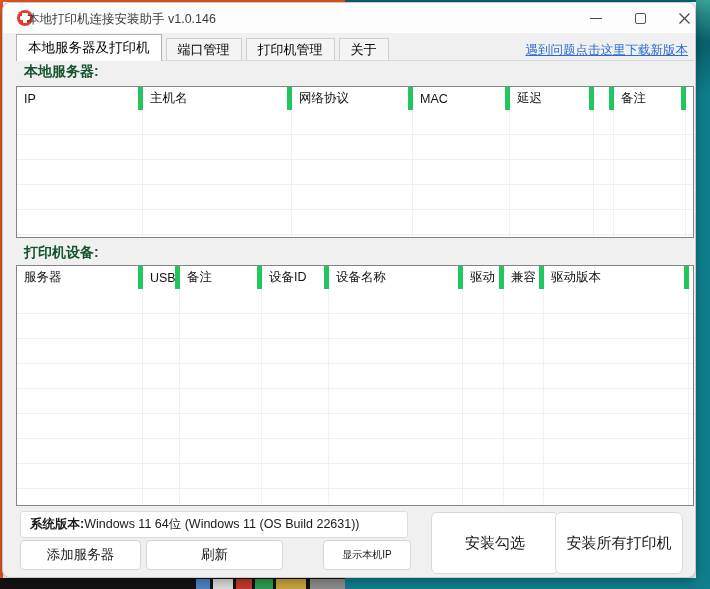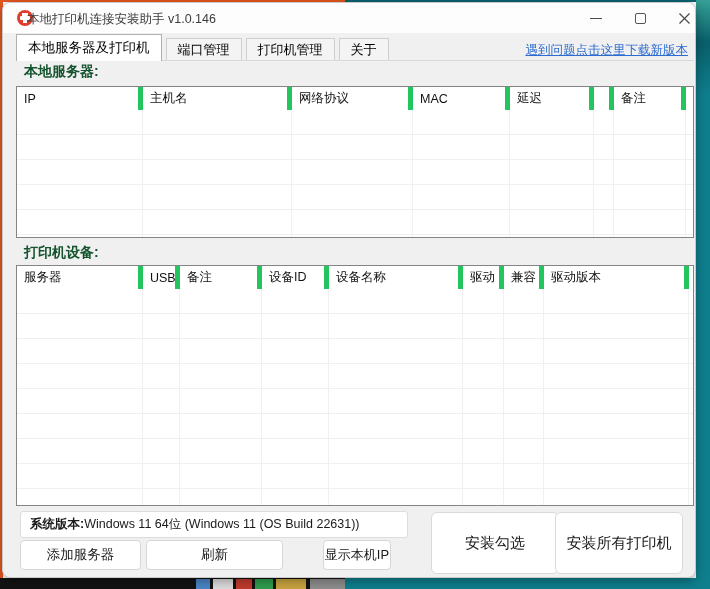--- a/index.html
+++ b/index.html
@@ -94,21 +94,21 @@
   }
   .sysbox .lbl { font-weight:bold; }
   .btn {
     position:absolute; background:#fff; border:1px solid #d6d6d6; border-radius:4px;
     display:flex; align-items:center; justify-content:center;
     font-size:13.5px; color:#1a1a1a; cursor:pointer; white-space:nowrap;
     font-family:"Liberation Sans", sans-serif;
   }
   .btn-add     { left:17px;  top:537px; width:121px; height:30px; }
   .btn-refresh { left:143px; top:537px; width:137px; height:30px; }
-  .btn-showip  { left:320px; top:537px; width:68px;  height:30px; font-size:13px; }
+  .btn-showip  { left:320px; top:537px; width:88px;  height:30px; font-size:10px; }
   .btn-big { border-radius:6px; font-size:15px; border-color:#d9d9d9; }
   .btn-install-checked { left:428px; top:509px; width:128px; height:62px; }
   .btn-install-all     { left:552px; top:509px; width:128px; height:62px; }
 </style>
 </head>
 <body>
 
 <div class="screen">
 
   <div class="bg-left-strip"></div>

